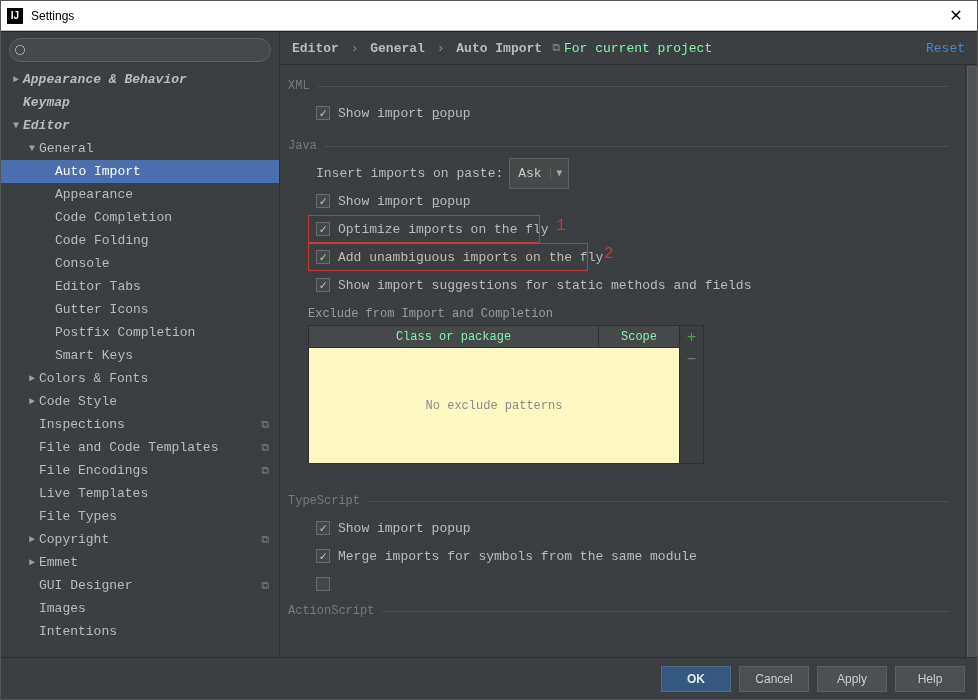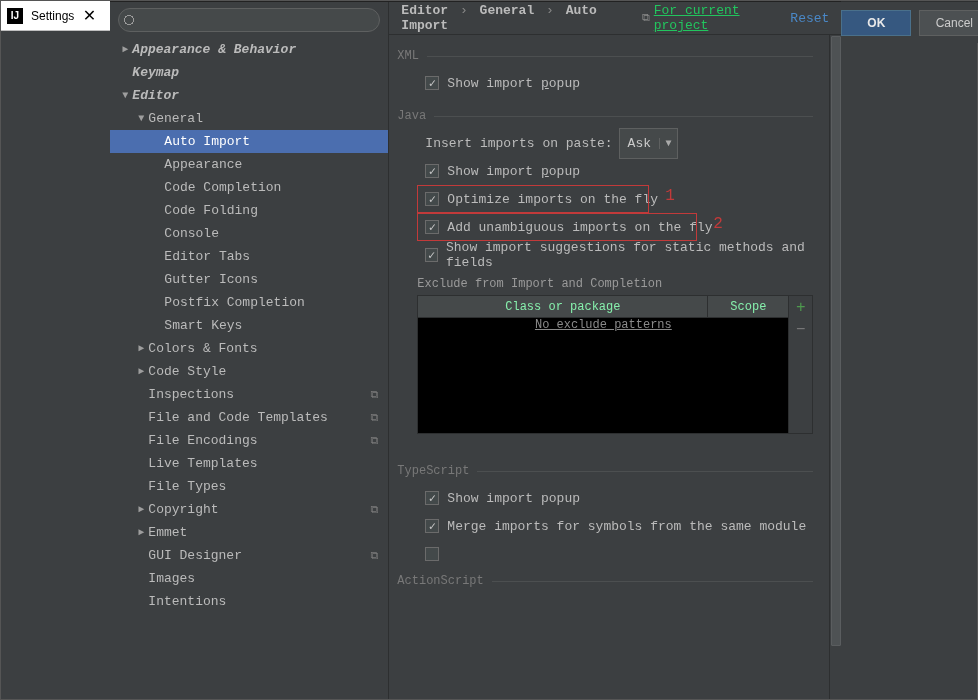--- a/index.html
+++ b/index.html
@@ -11,21 +11,21 @@
     background: #000;
     overflow: hidden;
     color: #bbbbbb;
   }
   .window {
     width: 978px;
     height: 700px;
     background: #3c3f41;
     border: 1px solid #555;
     display: flex;
-    flex-direction: row;
+    flex-direction: column;
   }
   
   .titlebar {
     height: 30px;
     background: #fff;
     color: #000;
     display: flex;
     align-items: center;
     padding: 0 6px;
     border-bottom: 1px solid #bfbfbf;
@@ -129,21 +129,21 @@
     height: 30px;
     display: flex;
     align-items: center;
     padding: 16px 12px;
     border-bottom: 1px solid #2d2f30;
     background: #3c3f41;
   }
   .breadcrumb { color: #bbbbbb; font-weight: bold; }
   .breadcrumb .sep { color: #888; padding: 0 4px; font-weight: normal; }
   .scope-icon { margin-left: 10px; margin-right: 4px; color: #8a8a8a; font-size: 11px; }
-  .scope-text { color: #22c55e; font-weight: normal; text-decoration: underline; }
+  .scope-text { color: #86efac; font-weight: normal; }
   .main-header .spacer { flex: 1; }
   .reset-link { color: #4a88c7; cursor: pointer; }
 
   .main-body {
     flex: 1;
     overflow-y: auto;
     padding: 8px 16px 12px 8px;
     background: #3c3f41;
   }
 
@@ -236,26 +236,26 @@
   .exclude-head .col {
     color: #86efac;
     text-align: center;
     font-size: 12px;
     line-height: 22px;
   }
   .col-class { flex: 1; border-right: 1px solid #2d2f30; }
   .col-scope { width: 80px; }
   .exclude-body {
     height: 115px;
-    background: #000000;
-    display: flex;
+    background: #fef9c3;
+    display: flex;
+    align-items: center;
     justify-content: center;
     color: #8a8a8a;
     font-size: 12px;
-    text-decoration: underline;
   }
   .exclude-tools {
     width: 24px;
     background: #3c3f41;
     border-left: 1px solid #2d2f30;
     display: flex;
     flex-direction: column;
     align-items: center;
     padding-top: 4px;
     gap: 4px;

